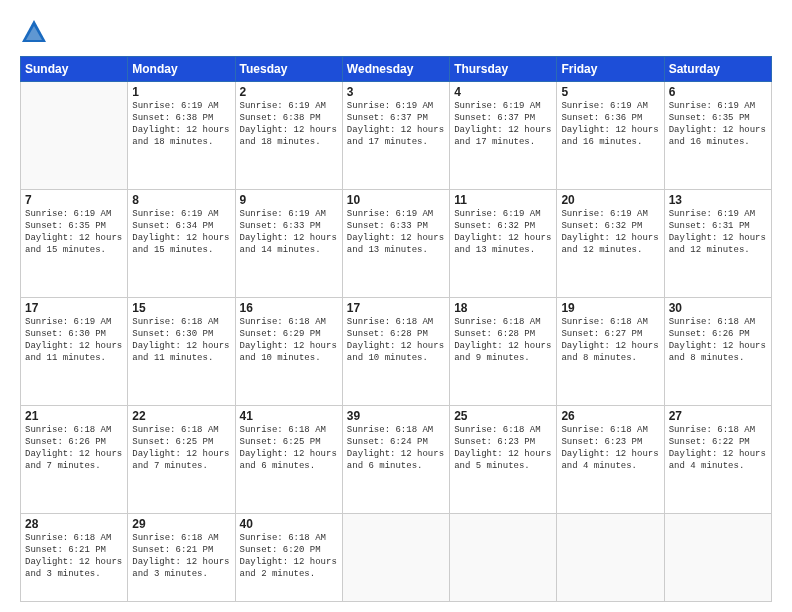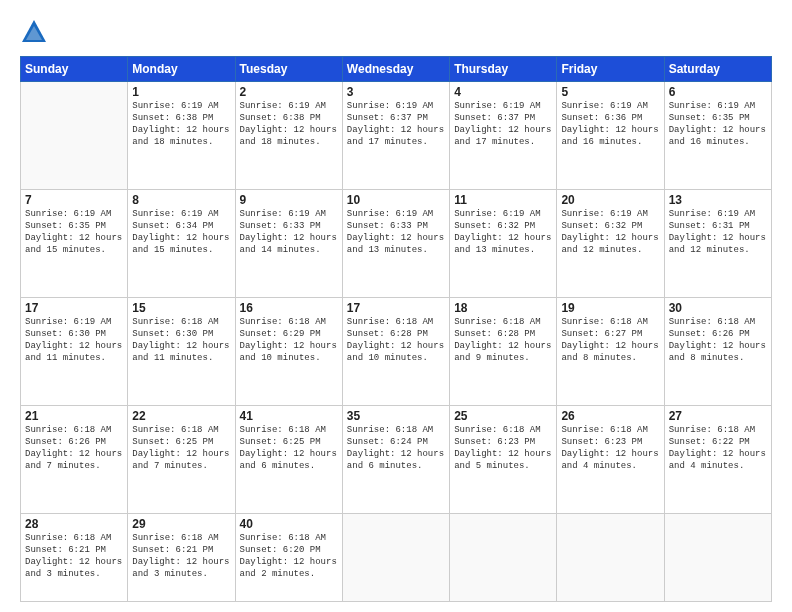--- a/index.html
+++ b/index.html
@@ -231,21 +231,21 @@
           </td>
           <td>
             <span class="day-number">22</span>
             <div class="day-info">Sunrise: 6:18 AM<br>Sunset: 6:25 PM<br>Daylight: 12 hours<br>and 7 minutes.</div>
           </td>
           <td>
             <span class="day-number">41</span>
             <div class="day-info">Sunrise: 6:18 AM<br>Sunset: 6:25 PM<br>Daylight: 12 hours<br>and 6 minutes.</div>
           </td>
           <td>
-            <span class="day-number">35</span>
+            <span class="day-number">39</span>
             <div class="day-info">Sunrise: 6:18 AM<br>Sunset: 6:24 PM<br>Daylight: 12 hours<br>and 6 minutes.</div>
           </td>
           <td>
             <span class="day-number">25</span>
             <div class="day-info">Sunrise: 6:18 AM<br>Sunset: 6:23 PM<br>Daylight: 12 hours<br>and 5 minutes.</div>
           </td>
           <td>
             <span class="day-number">26</span>
             <div class="day-info">Sunrise: 6:18 AM<br>Sunset: 6:23 PM<br>Daylight: 12 hours<br>and 4 minutes.</div>
           </td>

